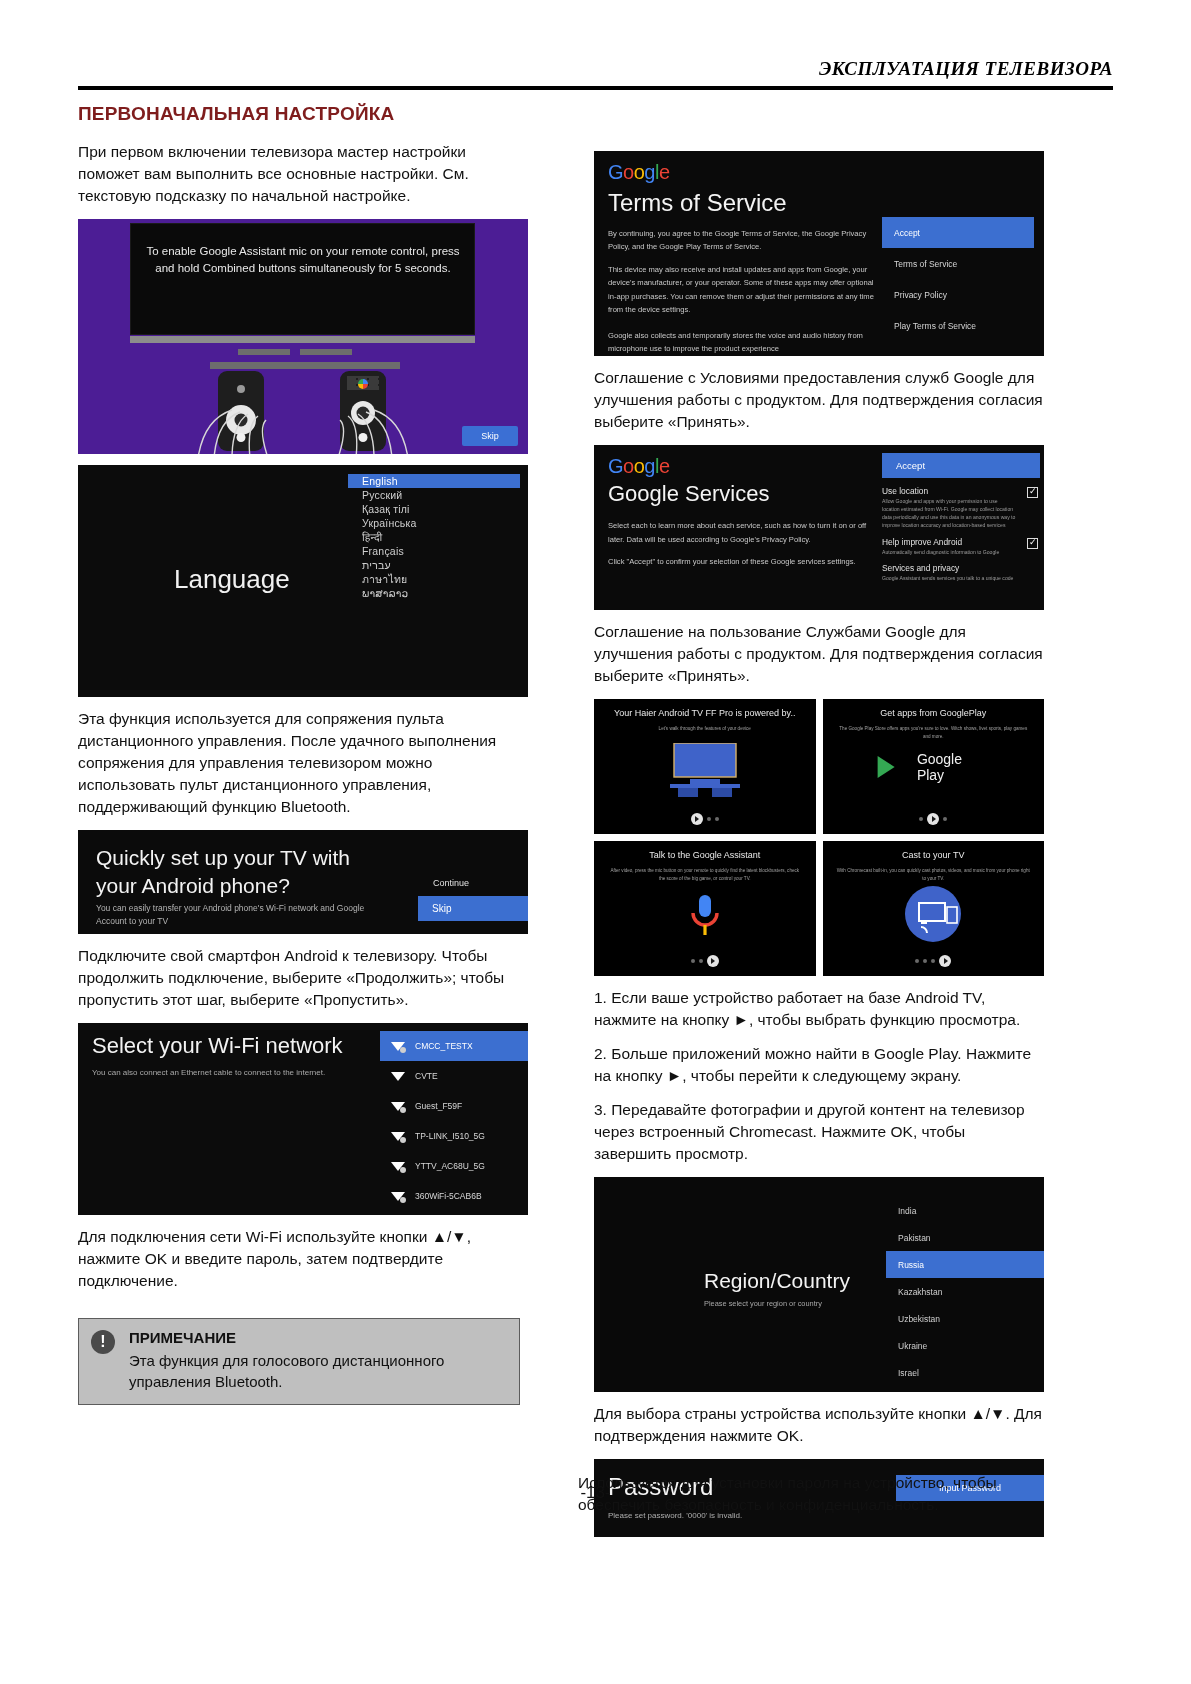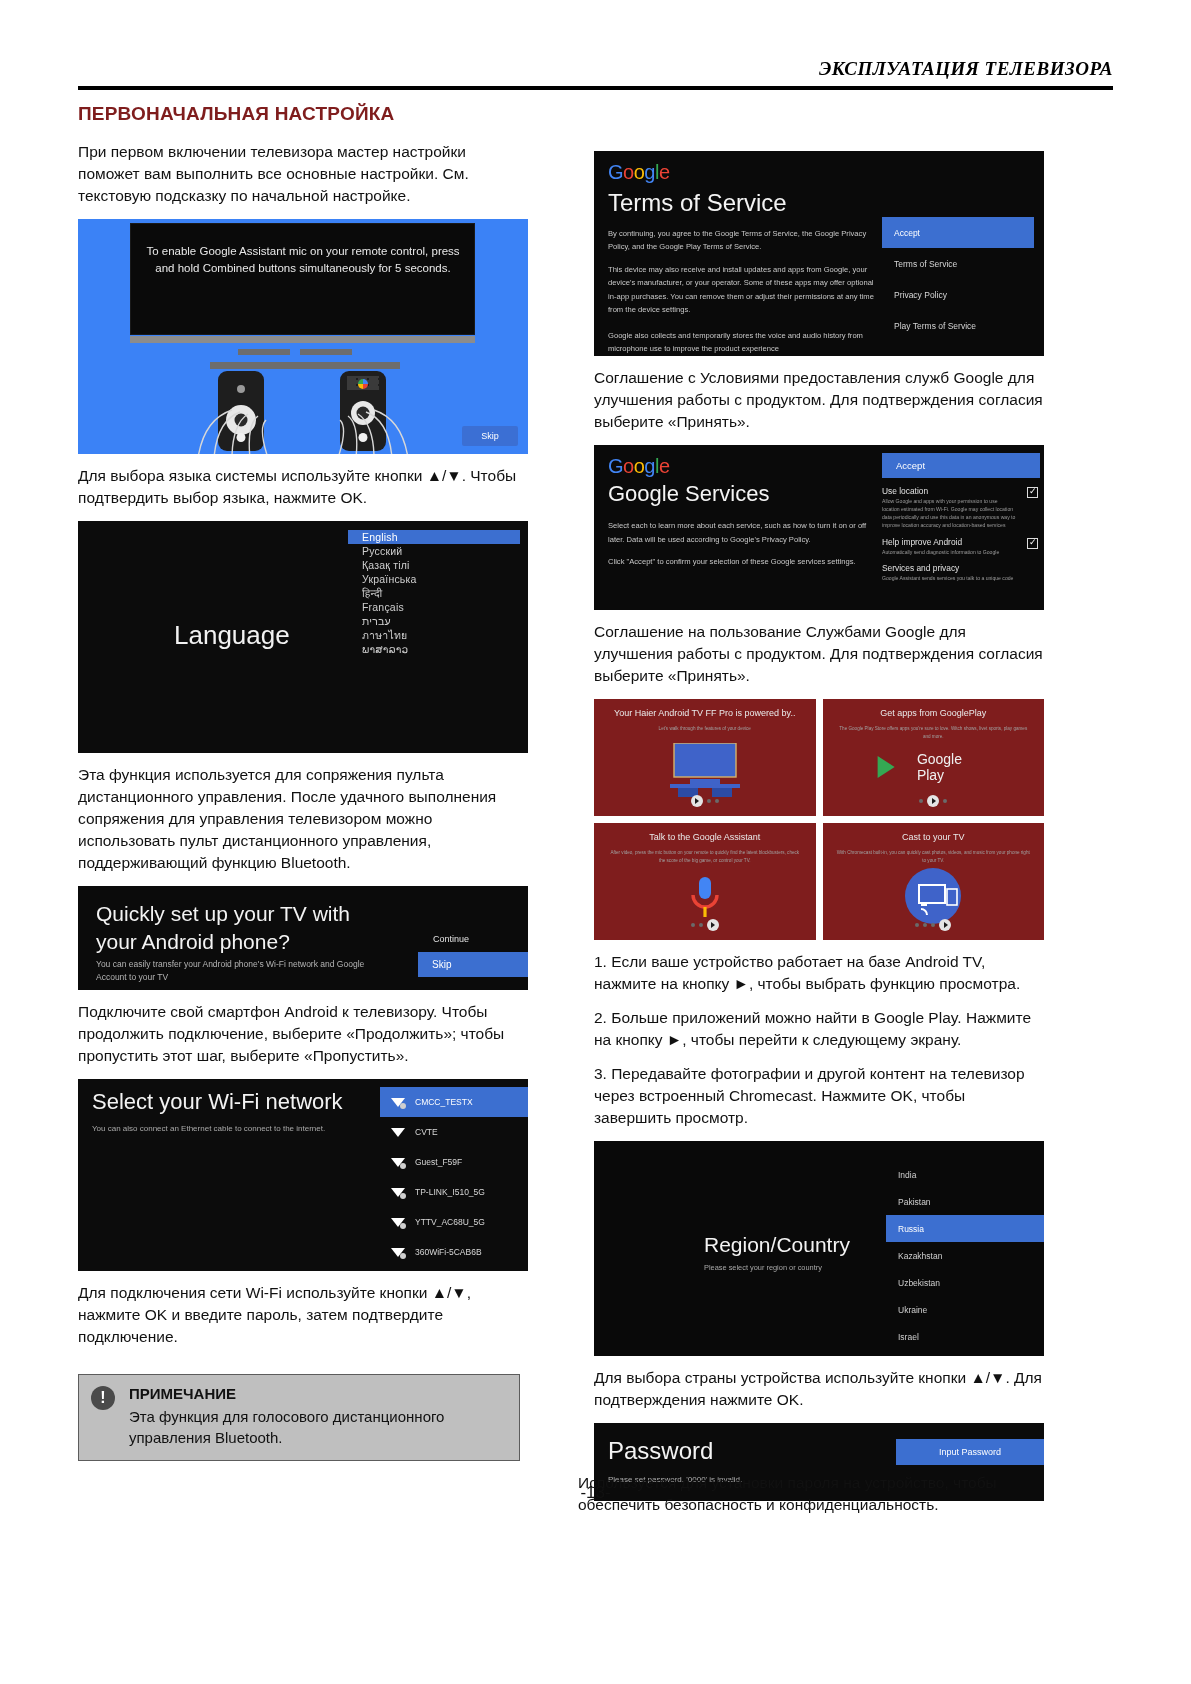--- a/index.html
+++ b/index.html
@@ -45,21 +45,21 @@
   }
 
   
   .shot {
     position:relative; width:450px; background:#0d0d0d; overflow:hidden;
     margin: 6px 0 11px 0;
     color:#fff;
   }
 
   
-  .shot-assistant { height:235px; background:#3b82f6; }
+  .shot-assistant { height:235px; background:#4c1d95; }
   .assist-tv {
     position:absolute; left:52px; top:4px; width:345px; height:112px;
     background:#0a0a0a; border:1px solid #1a1a1a;
   }
   .assist-text {
     position:absolute; left:58px; top:24px; width:334px; text-align:center;
     font-size:11.5px; line-height:1.45; color:#e9e9e9;
   }
   .assist-stand-bar { position:absolute; left:52px; top:117px; width:345px; height:7px; background:#8c8c8c; }
   .assist-leg-l { position:absolute; left:160px; top:130px; width:52px; height:6px; background:#6d6d6d; }
@@ -170,21 +170,21 @@
   .gs-accept { height:25px; background:#3c6fd0; color:#fff; font-size:9.5px; display:flex; align-items:center; padding-left:14px; margin-bottom:8px;}
   .gs-row { position:relative; padding:0 24px 0 0; margin-bottom:7px; }
   .gs-row .t { font-size:8.4px; color:#e2e2e2; }
   .gs-row .d { font-size:5.1px; line-height:1.55; color:#9d9d9d; margin-top:2px; }
   .gs-chk { position:absolute; right:2px; top:1px; width:11px; height:11px; border:1px solid #dcdcdc; }
   .gs-chk::after{content:"✓"; position:absolute; left:1px; top:-2px; font-size:9px; color:#fff;}
 
   
   .grid4 { position:relative; width:450px; margin:6px 0 11px 0; display:grid;
            grid-template-columns:1fr 1fr; grid-gap:7px; }
-  .pan { position:relative; height:117px; background:#7f1d1d; overflow:hidden; color:#fff; }
+  .pan { position:relative; height:135px; background:#000000; overflow:hidden; color:#fff; }
   .pan-t { position:absolute; left:0; right:0; top:9px; text-align:center; font-size:9px; color:#eaeaea; padding:0 8px;}
   .pan-s { position:absolute; left:0; right:0; top:26px; text-align:center; font-size:4.6px; line-height:1.7; color:#a0a0a0; padding:0 14px;}
   .pan-dots { position:absolute; left:0; right:0; bottom:9px; display:flex; justify-content:center; align-items:center; gap:4px;}
   .pan-dots i { width:4px;height:4px;border-radius:50%;background:#6a6a6a; display:block;}
   .pan-dots .cur { width:12px;height:12px;border-radius:50%;background:#e4e4e4; position:relative;}
   .pan-dots .cur::after{content:""; position:absolute; left:4.5px; top:3px; border-left:4px solid #1b1b1b;
     border-top:3px solid transparent; border-bottom:3px solid transparent;}
 
   .tvart { position:absolute; left:50%; top:44px; transform:translateX(-50%); }
   .gp-logo { position:absolute; left:50%; top:52px; transform:translateX(-50%); display:flex; align-items:center; gap:22px;}
@@ -273,23 +273,20 @@
             <path d="M64 66 C64 44 58 28 48 22"></path>
                 <path d="M46 66 C48 46 46 30 38 24"></path>
             <path d="M28 66 C34 48 36 34 30 28"></path>
           </g>
             </svg>
         </div>
       </div>
       <div class="skip-btn">Skip</div>
     </div>
 
-    <p class="body">
-      <span>Для выбора языка системы используйте кнопки ▲/▼. Чтобы подтвердить выбор языка, нажмите OK.</span>
-    </p>
 
     <div class="shot shot-language">
       <div class="lang-title">Language</div>
       <div class="lang-list">
         <div class="lang-item sel">English</div>
         <div class="lang-item">Русский</div>
         <div class="lang-item">Қазақ тілі</div>
         <div class="lang-item">Українська</div>
         <div class="lang-item">हिन्दी</div>
         <div class="lang-item">Français</div>

